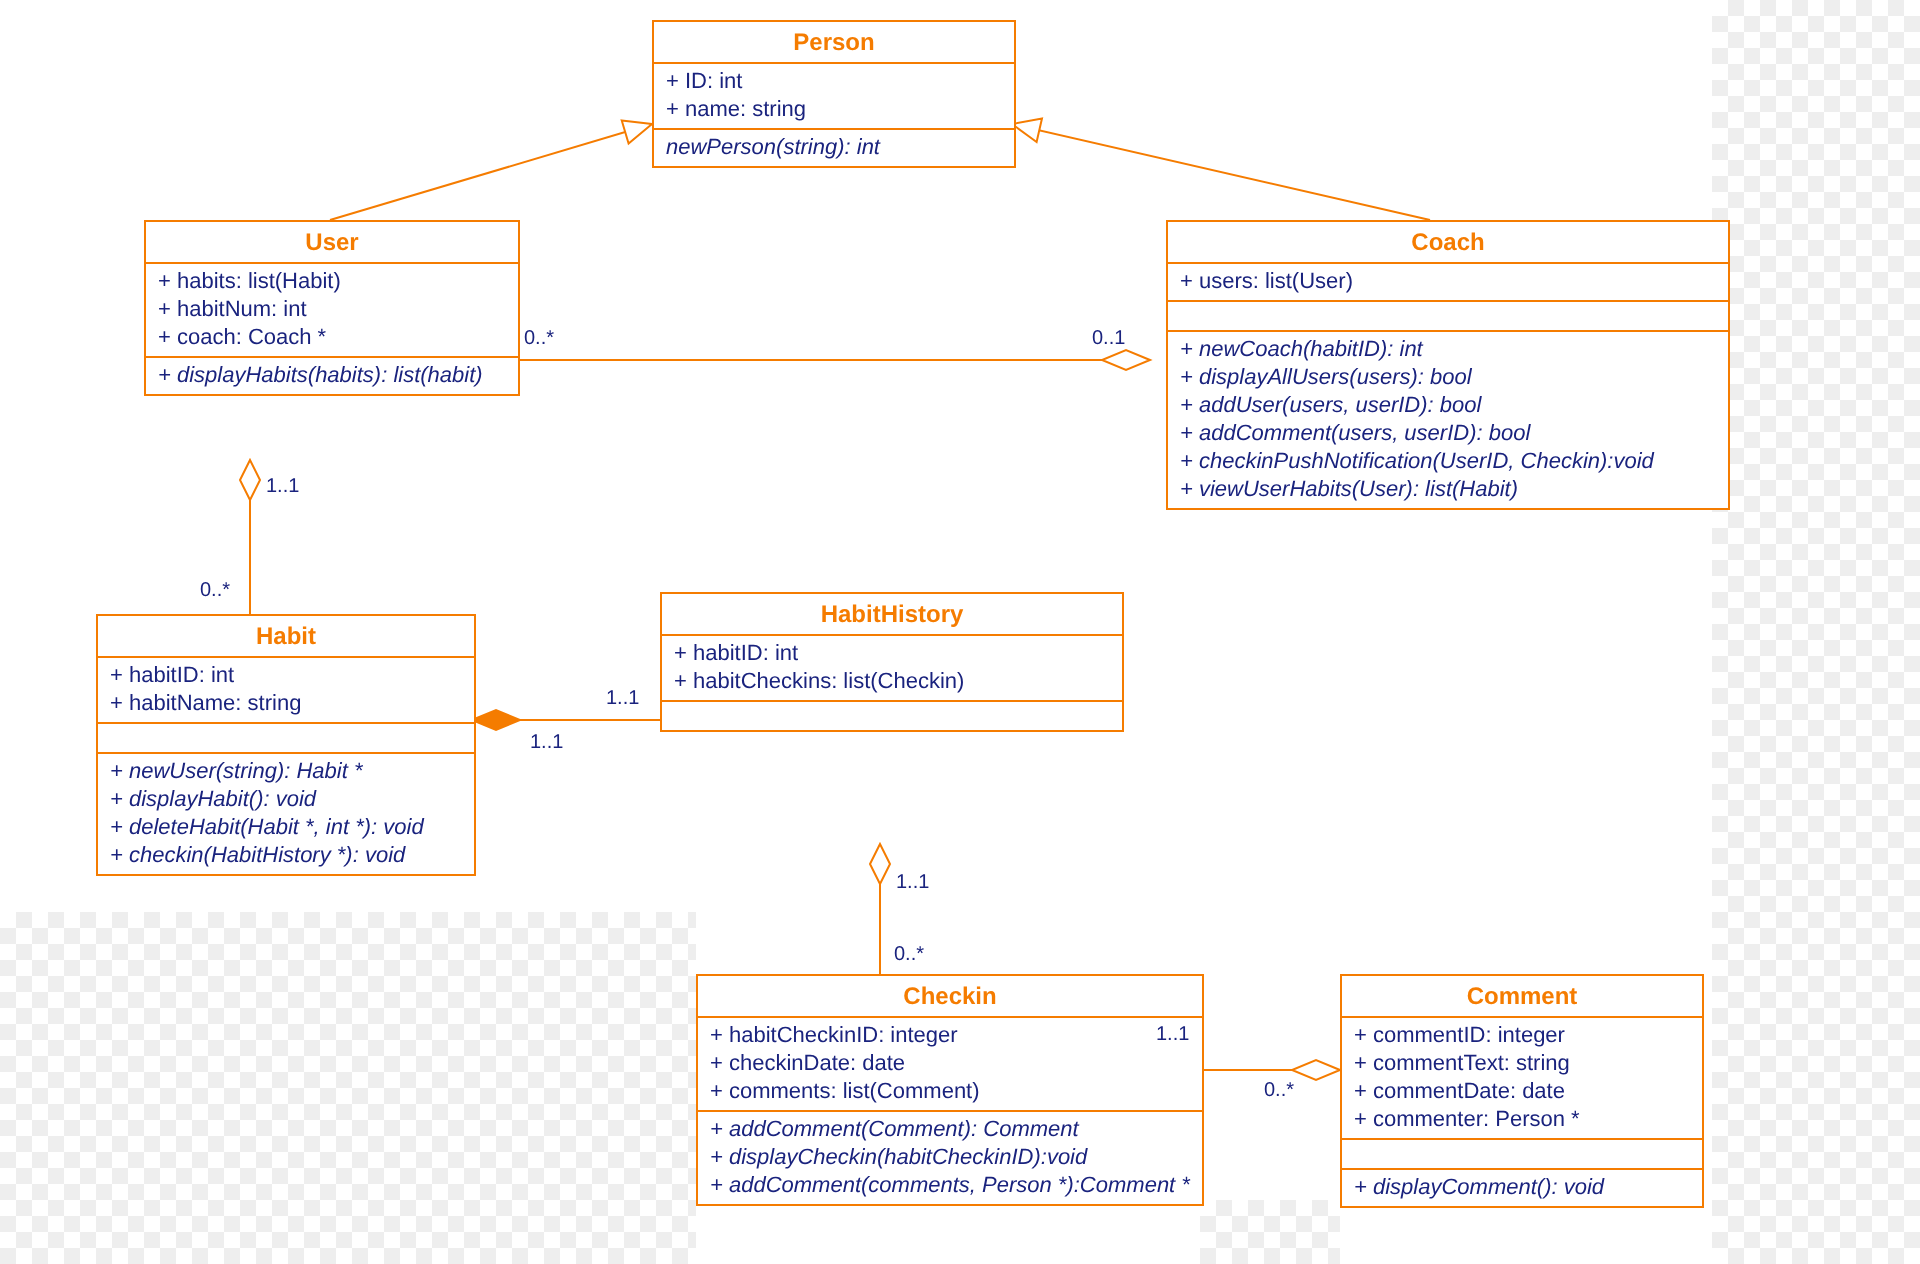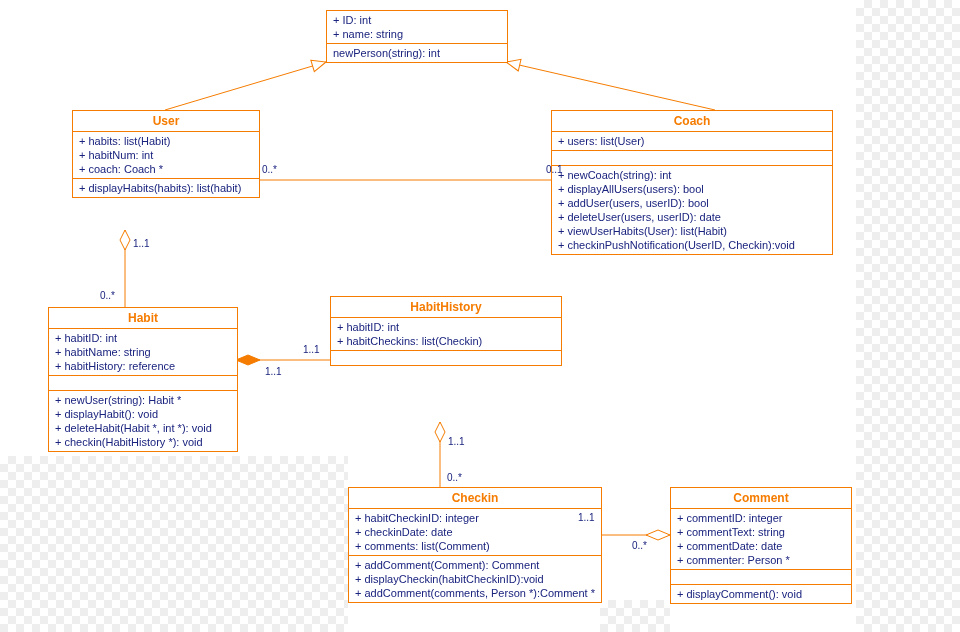--- a/index.html
+++ b/index.html
@@ -48,21 +48,21 @@
     font-weight: bold;
     color: #f57c00;
     padding: 3px 6px;
     border-bottom: 1px solid #f57c00;
     font-size: 12px;
   }
   .section {
     border-bottom: 1px solid #f57c00;
     padding: 2px 6px;
   }
-  .section:last-child { border-bottom: none; }
+  .section:last-child { border-bottom: none; font-style: italic; }
   .section-empty { height: 10px; }
   .member {
     white-space: nowrap;
     line-height: 14px;
     color: #1a237e;
   }
   .mlabel {
     position: absolute;
     font-size: 10px;
     color: #1a237e;
@@ -101,20 +101,21 @@
     <path d="M236,360 l12,-5 l12,5 l-12,5 Z" fill="#f57c00" stroke="#f57c00" stroke-width="1"></path>
 
     <line x1="440" y1="422" x2="440" y2="487" stroke="#f57c00" stroke-width="1"></line>
     <path d="M440,422 l-5,10 l5,10 l5,-10 Z" fill="#fff" stroke="#f57c00" stroke-width="1"></path>
 
     <line x1="600" y1="535" x2="670" y2="535" stroke="#f57c00" stroke-width="1"></line>
     <path d="M670,535 l-12,-5 l-12,5 l12,5 Z" fill="#fff" stroke="#f57c00" stroke-width="1"></path>
   </svg>
 
   <div class="class-box" style="left:326px;top:10px;width:180px">
+    <div class="class-title">Person</div>
     <div class="section">
       <div class="member">+ ID: int</div>
       <div class="member">+ name: string</div>
     </div>
     <div class="section">
       <div class="member">newPerson(string): int</div>
     </div>
   </div>
 
   <div class="class-box" style="left:72px;top:110px;width:186px">
@@ -122,42 +123,41 @@
     <div class="section">
       <div class="member">+ habits: list(Habit)</div>
       <div class="member">+ habitNum: int</div>
       <div class="member">+ coach: Coach *</div>
     </div>
     <div class="section">
       <div class="member">+ displayHabits(habits): list(habit)</div>
     </div>
   </div>
 
-  <div class="class-box" style="left:551px;top:110px;width:280px">
+  <div class="class-box" style="left:583px;top:110px;width:280px">
     <div class="class-title">Coach</div>
     <div class="section">
       <div class="member">+ users: list(User)</div>
     </div>
     <div class="section section-empty"></div>
     <div class="section">
-      <div class="member">+ newCoach(string): int</div>
+      <div class="member">+ newCoach(habitID): int</div>
       <div class="member">+ displayAllUsers(users): bool</div>
       <div class="member">+ addUser(users, userID): bool</div>
-      <div class="member">+ deleteUser(users, userID): date</div>
+      <div class="member">+ addComment(users, userID): bool</div>
+      <div class="member">+ checkinPushNotification(UserID, Checkin):void</div>
       <div class="member">+ viewUserHabits(User): list(Habit)</div>
-      <div class="member">+ checkinPushNotification(UserID, Checkin):void</div>
     </div>
   </div>
 
   <div class="class-box" style="left:48px;top:307px;width:188px">
     <div class="class-title">Habit</div>
     <div class="section">
       <div class="member">+ habitID: int</div>
       <div class="member">+ habitName: string</div>
-      <div class="member">+ habitHistory: reference</div>
     </div>
     <div class="section section-empty"></div>
     <div class="section">
       <div class="member">+ newUser(string): Habit *</div>
       <div class="member">+ displayHabit(): void</div>
       <div class="member">+ deleteHabit(Habit *, int *): void</div>
       <div class="member">+ checkin(HabitHistory *): void</div>
     </div>
   </div>
 

